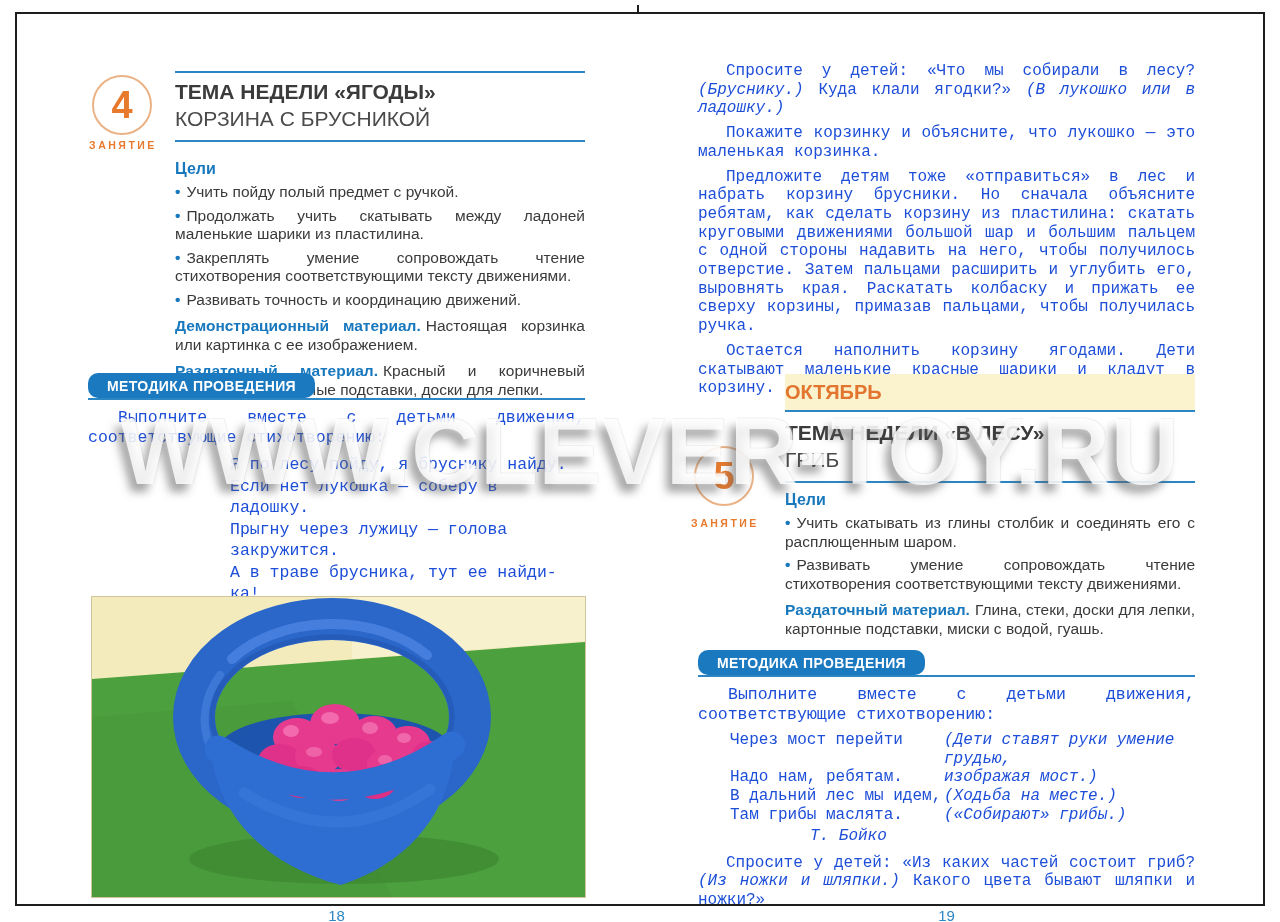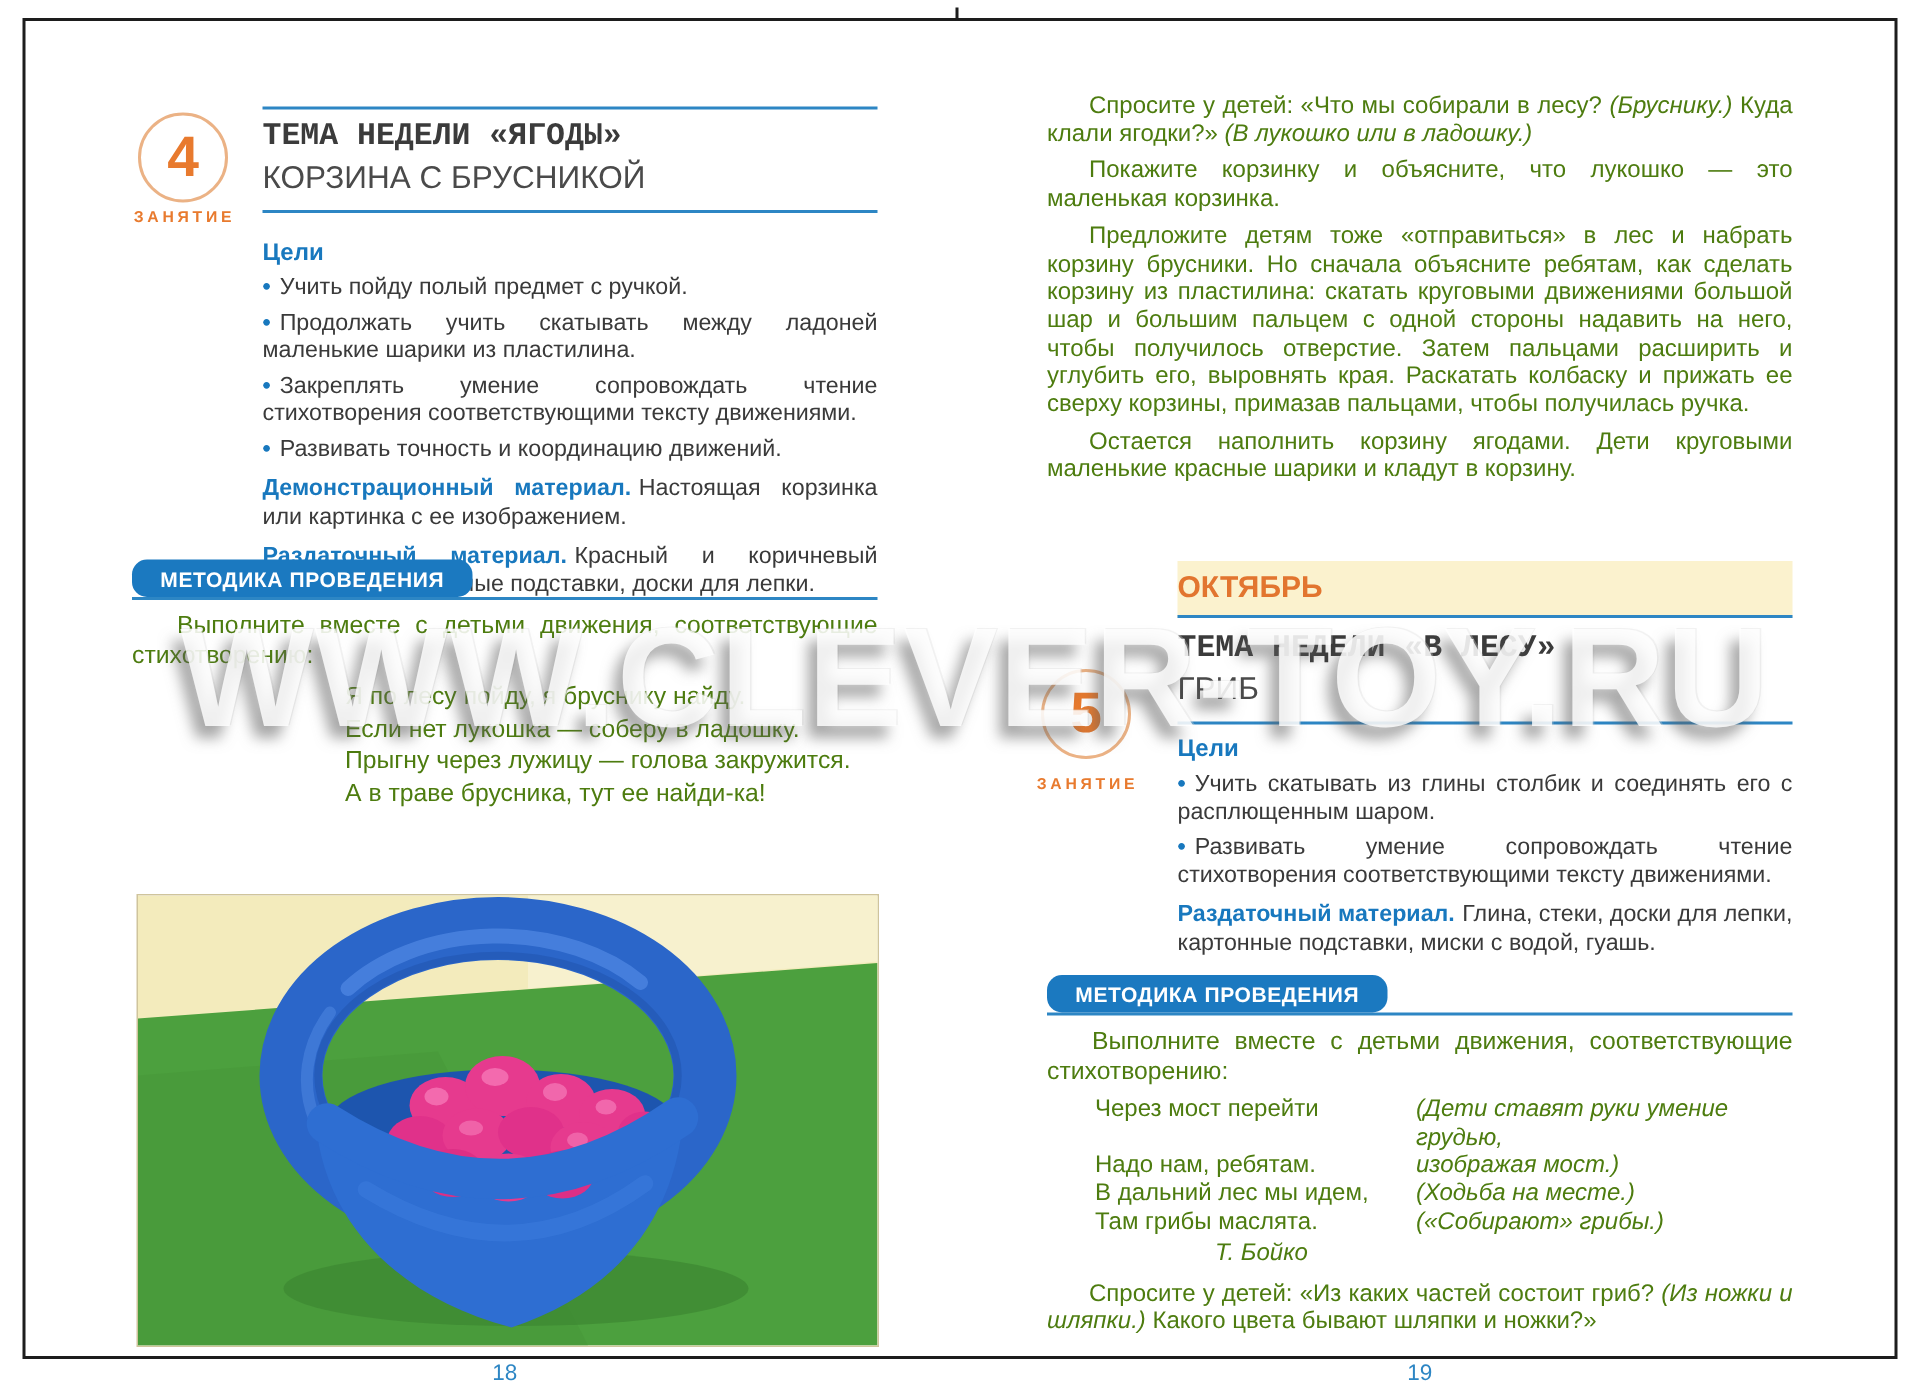--- a/index.html
+++ b/index.html
@@ -16,39 +16,39 @@
   
   .lesson-header { position:relative; min-height:81px; }
   .circle { position:absolute; left:4px; top:4px; width:60px; height:60px;
             border:2px solid #EBB285; border-radius:50%; box-sizing:border-box;
             text-align:center; line-height:56px; font-size:38px; font-weight:bold; color:#E87A2E; }
   .zanyatie { position:absolute; left:-6px; top:68px; width:82px; text-align:center;
               font-size:10.5px; font-weight:bold; letter-spacing:2.5px; color:#E87A2E; }
 
   .titleblock { margin-left:87px; margin-top:15px; border-top:2px solid #2d86c4;
                 border-bottom:2px solid #2d86c4; padding:7px 0 10px; }
-  .t1 { font-size:21px; font-weight:bold; color:#3b3b3b; line-height:1.12;font-family:Liberation Mono, monospace; }
+  .t1 { font-size:21px; font-weight:bold; color:#3b3b3b; line-height:1.12; }
   .t2 { font-size:21px; font-weight:normal; color:#4a4a4a; line-height:1.12; margin-top:3px; }
 
   .indent { margin-left:87px; }
   .goals-h { color:#1878BE; font-weight:bold; font-size:16px; margin:8px 0 2px; }
   ul.goals { list-style:none; margin:0; padding:0; }
   ul.goals li { font-size:15.5px; line-height:18.5px; text-align:justify; margin:5px 0; color:#3a3a3a; }
   .bullet { color:#1878BE; font-weight:bold; margin-right:6px; }
   .material { font-size:15.5px; line-height:18.5px; text-align:justify; margin:8px 0 0; color:#3a3a3a; }
   .mlabel { color:#1878BE; font-weight:bold; margin-right:5px; }
 
   .lower { position:absolute; left:0; width:497px; }
   .lower-l { top:317px; } .lower-r { top:318px; }
   .badge-row { border-bottom:2px solid #2d86c4; }
   .badge { width:227px; background:#1B79C0; color:#fff; font-weight:bold; font-size:14px;
            letter-spacing:0.4px; text-align:center; padding:5px 0 4px; border-radius:10px;
            box-sizing:border-box; }
 
-  .serif { font-family:Liberation Sans, sans-serif; color:#4d7c0f; }
+  .serif { font-family:Liberation Mono, monospace; color:#1d4ed8; }
   .method-intro { font-size:16.5px; line-height:19.5px; text-align:justify; text-indent:30px; margin:8px 0 0; }
   .poem-l { margin:7px 0 0 142px; font-size:16.5px; line-height:21.5px; }
 
   .photo-wrap { position:absolute; left:3px; top:223px; width:493px; height:300px;
                 border:1px solid #cfc49c; }
   .pagenum { position:absolute; left:0; width:100%; text-align:center;
              color:#2d86c4; font-size:15px; }
   .pn-l { top:534px; } .pn-r { top:533px; }
 
   
@@ -177,21 +177,21 @@
       <div class="pagenum pn-l">18</div>
     </div>
   </div>
 
   <div class="page page-r">
 
     <div class="serif">
       <p class="rp-par serif"><span>Спросите у детей: «Что мы собирали в лесу? </span><span style="font-style: italic;">(Бруснику.)</span><span> Куда клали ягодки?» </span><span style="font-style: italic;">(В лукошко или в ладошку.)</span></p>
       <p class="rp-par serif"><span>Покажите корзинку и объясните, что лукошко — это маленькая корзинка.</span></p>
       <p class="rp-par serif"><span>Предложите детям тоже «отправиться» в лес и набрать корзину брусники. Но сначала объясните ребятам, как сделать корзину из пластилина: скатать круговыми движениями большой шар и большим пальцем с одной стороны надавить на него, чтобы получилось отверстие. Затем пальцами расширить и углубить его, выровнять края. Раскатать колбаску и прижать ее сверху корзины, примазав пальцами, чтобы получилась ручка.</span></p>
-      <p class="rp-par serif"><span>Остается наполнить корзину ягодами. Дети круговыми маленькие красные шарики и кладут в корзину.</span></p>
+      <p class="rp-par serif"><span>Остается наполнить корзину ягодами. Дети скатывают маленькие красные шарики и кладут в корзину.</span></p>
     </div>
 
     <div class="lower lower-r">
       <div class="band">ОКТЯБРЬ</div>
 
       <div class="lh-r">
         <div class="circle">
           <span>5</span>
         </div>
         <div class="zanyatie">ЗАНЯТИЕ</div>

